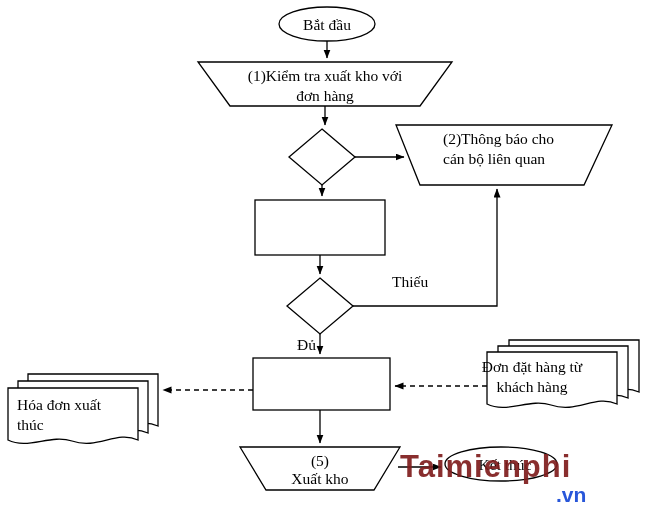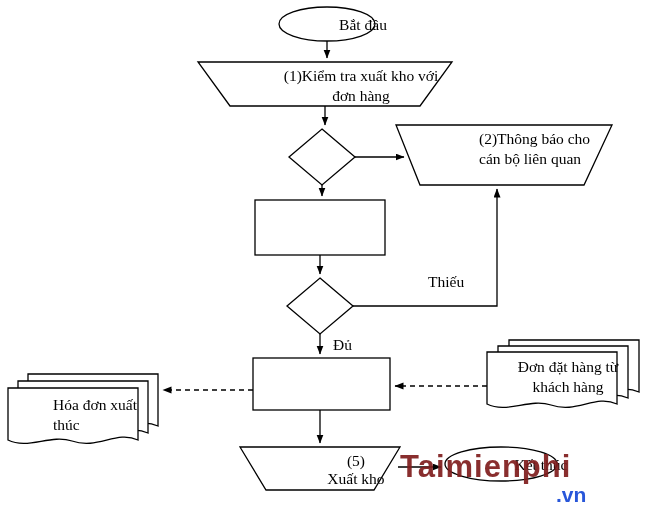--- a/index.html
+++ b/index.html
@@ -5,21 +5,21 @@
   html,body{margin:0;padding:0;background:#ffffff;}
   #stage{
     position:relative;width:646px;height:512px;background:#ffffff;overflow:hidden;
     font-family:"Liberation Serif", serif;color:#000;
   }
   svg{position:absolute;left:0;top:0;}
   .shape{fill:#ffffff;stroke:#000000;stroke-width:1.3;}
   .edge{stroke:#000000;stroke-width:1.3;fill:none;}
   .edge.dashed{stroke-dasharray:5 4;}
   .lbl{
-    position:absolute;font-size:15.5px;line-height:1.28;white-space:normal;margin-left:36px;
+    position:absolute;font-size:15.5px;line-height:1.28;white-space:normal;
   }
   .center{text-align:center;}
   .wm-main{
     position:absolute;left:400px;top:449px;width:246px;
     font-family:"Liberation Sans", sans-serif;font-weight:bold;
     font-size:31px;letter-spacing:1px;color:#7f1d1d;opacity:0.92;
   }
   .wm-suffix{
     position:absolute;left:556px;top:483px;
     font-family:"Liberation Sans", sans-serif;font-weight:bold;

